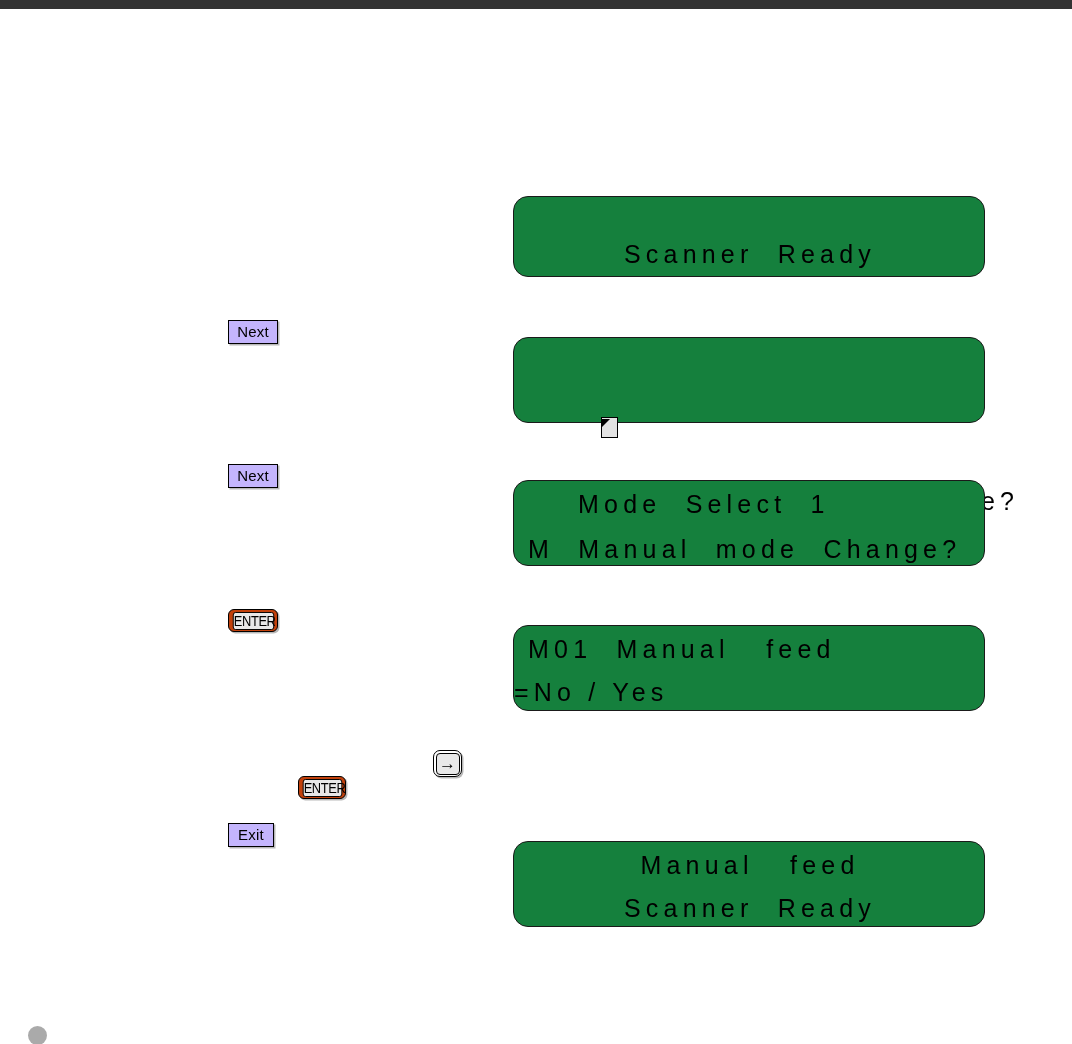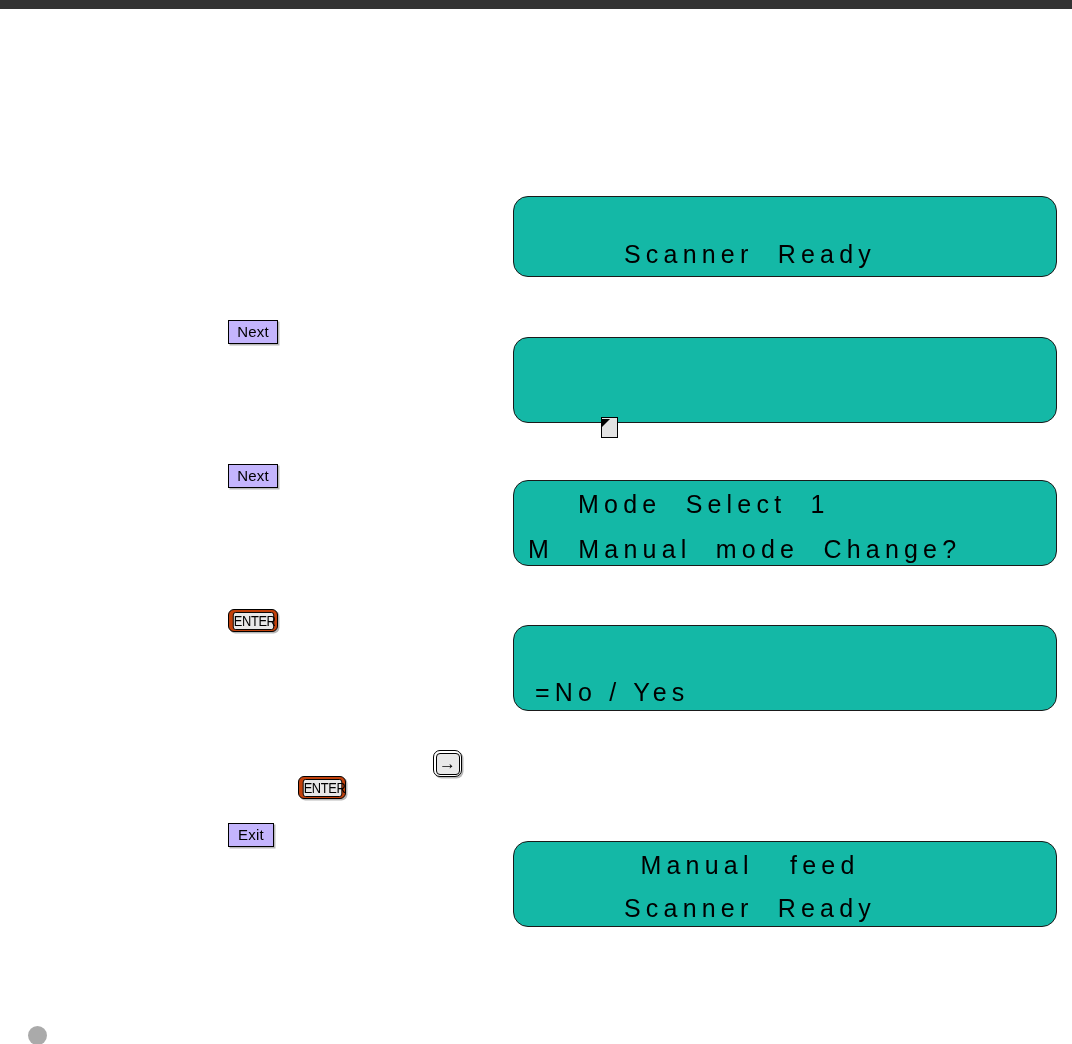--- a/index.html
+++ b/index.html
@@ -32,23 +32,23 @@
     left: 0;
     top: 0;
     width: 1072px;
     height: 1044px;
   }
 
   
   .lcd {
     position: absolute;
     box-sizing: border-box;
-    width: 544px;
+    width: 472px;
     left: 513px;
-    background: #14b8a6;
+    background: #15803d;
     border: 1.6px solid #1a1a1a;
     border-radius: 15px;
     color: #000000;
   }
   .lcd-line {
     position: absolute;
     left: 0;
     width: 472px;
     font-size: 25px;
     letter-spacing: 5.2px;
@@ -74,21 +74,21 @@
   #panel-4 { top: 625px;  height: 86px; }
   #panel-4 .row-1 { top: 11px; }
   #panel-4 .row-2 { top: 54px; }
 
   #panel-5 { top: 841px;  height: 86px; }
   #panel-5 .row-1 { top: 11px; }
   #panel-5 .row-2 { top: 54px; }
 
   
   .pad-a { padding-left: 14px; }
-  .pad-b { padding-left: 21px; }
+  .pad-b { }
   .pad-c { padding-left: 36px; }
   .pad-d { padding-left: 64px; }
 
   
   .doc-icon {
     display: inline-block;
     position: relative;
     width: 17px;
     height: 21px;
     vertical-align: -3px;
@@ -213,20 +213,21 @@
       </span><span>Reading  mode  Change?</span>
     </div>
   </div>
 
   <div class="lcd" id="panel-3">
     <div class="lcd-line row-1 left pad-d">Mode  Select  1</div>
     <div class="lcd-line row-2 left pad-a">M  Manual  mode  Change?</div>
   </div>
 
   <div class="lcd" id="panel-4">
+    <div class="lcd-line row-1 left pad-a">M01  Manual   feed</div>
     <div class="lcd-line row-2 left pad-b">=No / Yes</div>
   </div>
 
   <div class="lcd" id="panel-5">
     <div class="lcd-line row-1 center">Manual   feed</div>
     <div class="lcd-line row-2 center">Scanner  Ready</div>
   </div>
 
   <div class="key key-word" id="key-next-1">
     <span class="cap">Next</span>

